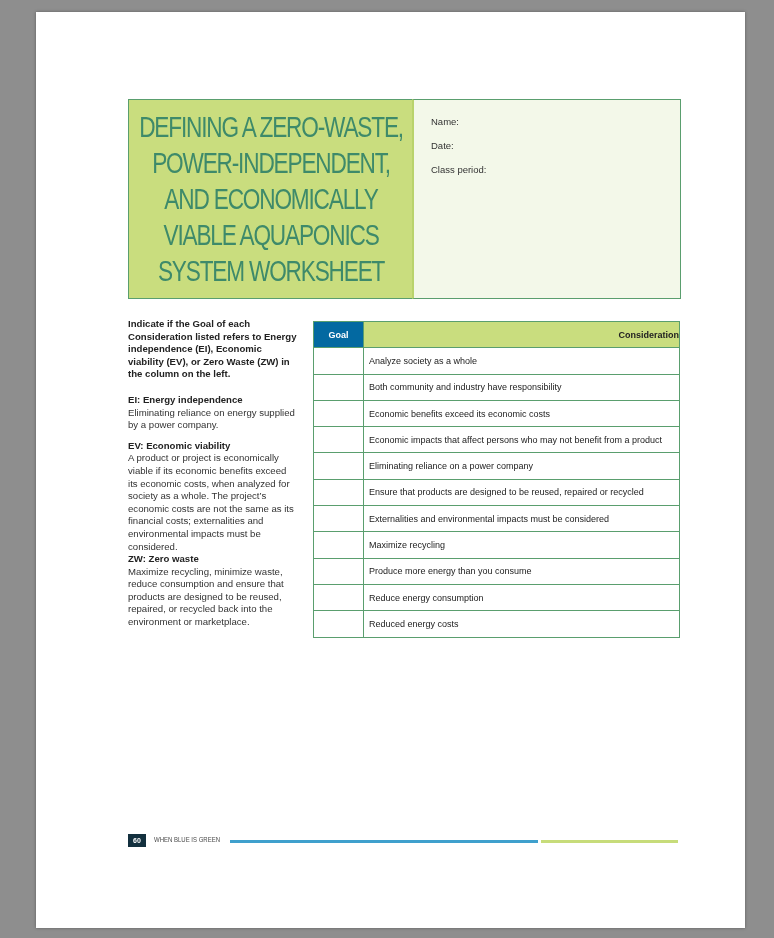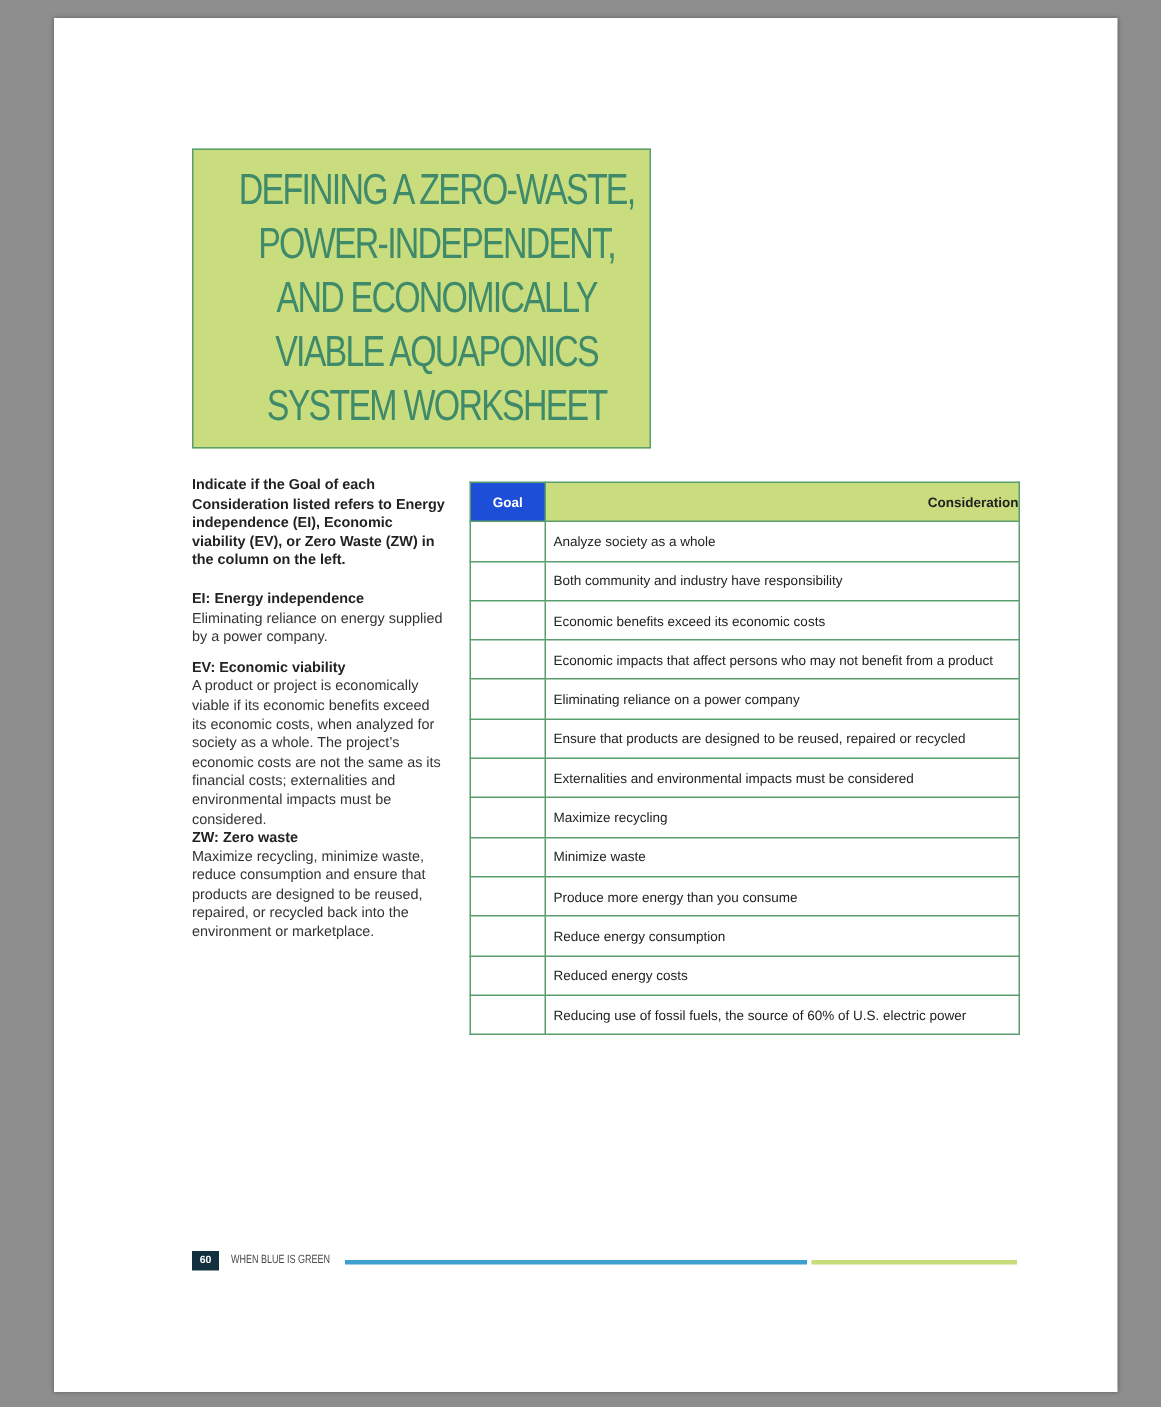--- a/index.html
+++ b/index.html
@@ -1,29 +1,29 @@
 <!DOCTYPE html>
 <html><head>
 <meta charset="utf-8">
 <style>
   html, body { margin:0; padding:0; }
   body { width:774px; height:938px; background:#8e8e8e; position:relative; overflow:hidden; font-family:"Liberation Sans", sans-serif; }
   .page { position:absolute; left:36px; top:12px; width:709px; height:916px; background:#ffffff; box-shadow:0 0 3px rgba(0,0,0,0.35); }
-  .title-box { position:absolute; left:92px; top:87px; width:284px; height:198px; background:#c9dd7e; border:1px solid #5a9e6e; display:flex; align-items:center; justify-content:center;padding-left:20px; }
+  .title-box { position:absolute; left:92px; top:87px; width:284px; height:198px; background:#c9dd7e; border:1px solid #5a9e6e; display:flex; align-items:center; justify-content:center; }
   .title-text { color:#3e8a6a; font-family:"Liberation Sans", sans-serif; font-size:29px; line-height:36px; text-align:center; letter-spacing:-1.5px; transform:scaleX(0.78); white-space:nowrap; font-weight:normal; }
   .info-box { position:absolute; left:376px; top:87px; width:266px; height:198px; background:#f3f8e9; border:1px solid #5a9e6e; border-left:2px solid #b9d36c; }
   .info-label { position:absolute; left:17px; font-size:9.5px; color:#333; }
   .instructions { position:absolute; left:92px; top:306px; width:170px; font-size:9.6px; line-height:12.6px; color:#222; }
   .instr-bold { font-weight:bold; }
   .def { margin-top:13px; }
   .def-title { font-weight:bold; color:#222; }
   .def-body { color:#333; }
   table.goals { position:absolute; left:277px; top:309px; width:367px; border-collapse:collapse; font-size:9px; color:#222; }
   table.goals th, table.goals td { border:1px solid #5a9e6e; height:25.3px; padding:0; }
-  table.goals th.goal-h { background:#1d4ed8; color:#fff; width:49px; font-weight:bold; text-align:center; }
+  table.goals th.goal-h { background:#0369a1; color:#fff; width:49px; font-weight:bold; text-align:center; }
   table.goals th.cons-h { background:#c9dd7e; color:#222; font-weight:bold; text-align:right; padding-left:5px; }
   table.goals td.cons { padding-left:5px; }
   .footer { position:absolute; left:92px; top:821px; width:550px; height:16px; }
   .page-num { position:absolute; left:0; top:1px; width:18px; height:13px; background:#13303e; color:#fff; font-size:7px; font-weight:bold; text-align:center; line-height:13px; }
   .footer-title { position:absolute; left:26px; top:2px; font-size:8px; color:#4a4a4a; transform:scaleX(0.75); transform-origin:left; white-space:nowrap; }
   .bar-blue { position:absolute; left:102px; top:7px; width:308px; height:3px; background:#3fa0cd; }
   .bar-green { position:absolute; left:413px; top:7px; width:137px; height:3px; background:#c7dc7a; }
 </style>
 </head>
 <body>
@@ -32,20 +32,25 @@
   <div class="title-box">
     <div class="title-text">
       <div>DEFINING A ZERO-WASTE,</div>
       <div>POWER-INDEPENDENT,</div>
       <div>AND ECONOMICALLY</div>
       <div>VIABLE AQUAPONICS</div>
       <div>SYSTEM WORKSHEET</div>
     </div>
   </div>
 
+  <div class="info-box">
+    <div class="info-label" style="top:16px">Name:</div>
+    <div class="info-label" style="top:40px">Date:</div>
+    <div class="info-label" style="top:64px">Class period:</div>
+  </div>
 
   <div class="instructions">
     <div class="instr-bold">Indicate if the Goal of each Consideration listed refers to Energy independence (EI), Economic viability (EV), or Zero Waste (ZW) in the column on the left.</div>
     <div class="def" style="">
       <div class="def-title">EI: Energy independence</div>
       <div class="def-body">Eliminating reliance on energy supplied by a power company.</div>
     </div>
     <div class="def" style="margin-top:8px">
       <div class="def-title">EV: Economic viability</div>
       <div class="def-body">A product or project is economically viable if its economic benefits exceed its economic costs, when analyzed for society as a whole. The project’s economic costs are not the same as its financial costs; externalities and environmental impacts must be considered.</div>
@@ -91,37 +96,29 @@
       <tr>
           <td></td>
           <td class="cons">Externalities and environmental impacts must be considered</td>
         </tr>
       <tr>
           <td></td>
           <td class="cons">Maximize recycling</td>
         </tr>
       <tr>
           <td></td>
-          <td class="cons">Minimize waste</td>
-        </tr>
-      <tr>
-          <td></td>
           <td class="cons">Produce more energy than you consume</td>
         </tr>
       <tr>
           <td></td>
           <td class="cons">Reduce energy consumption</td>
         </tr>
       <tr>
           <td></td>
           <td class="cons">Reduced energy costs</td>
-        </tr>
-      <tr>
-          <td></td>
-          <td class="cons">Reducing use of fossil fuels, the source of 60% of U.S. electric power</td>
         </tr>
     </tbody>
   </table>
 
   <div class="footer">
     <div class="page-num">60</div>
     <div class="footer-title">WHEN BLUE IS GREEN</div>
     <div class="bar-blue"></div>
     <div class="bar-green"></div>
   </div>

